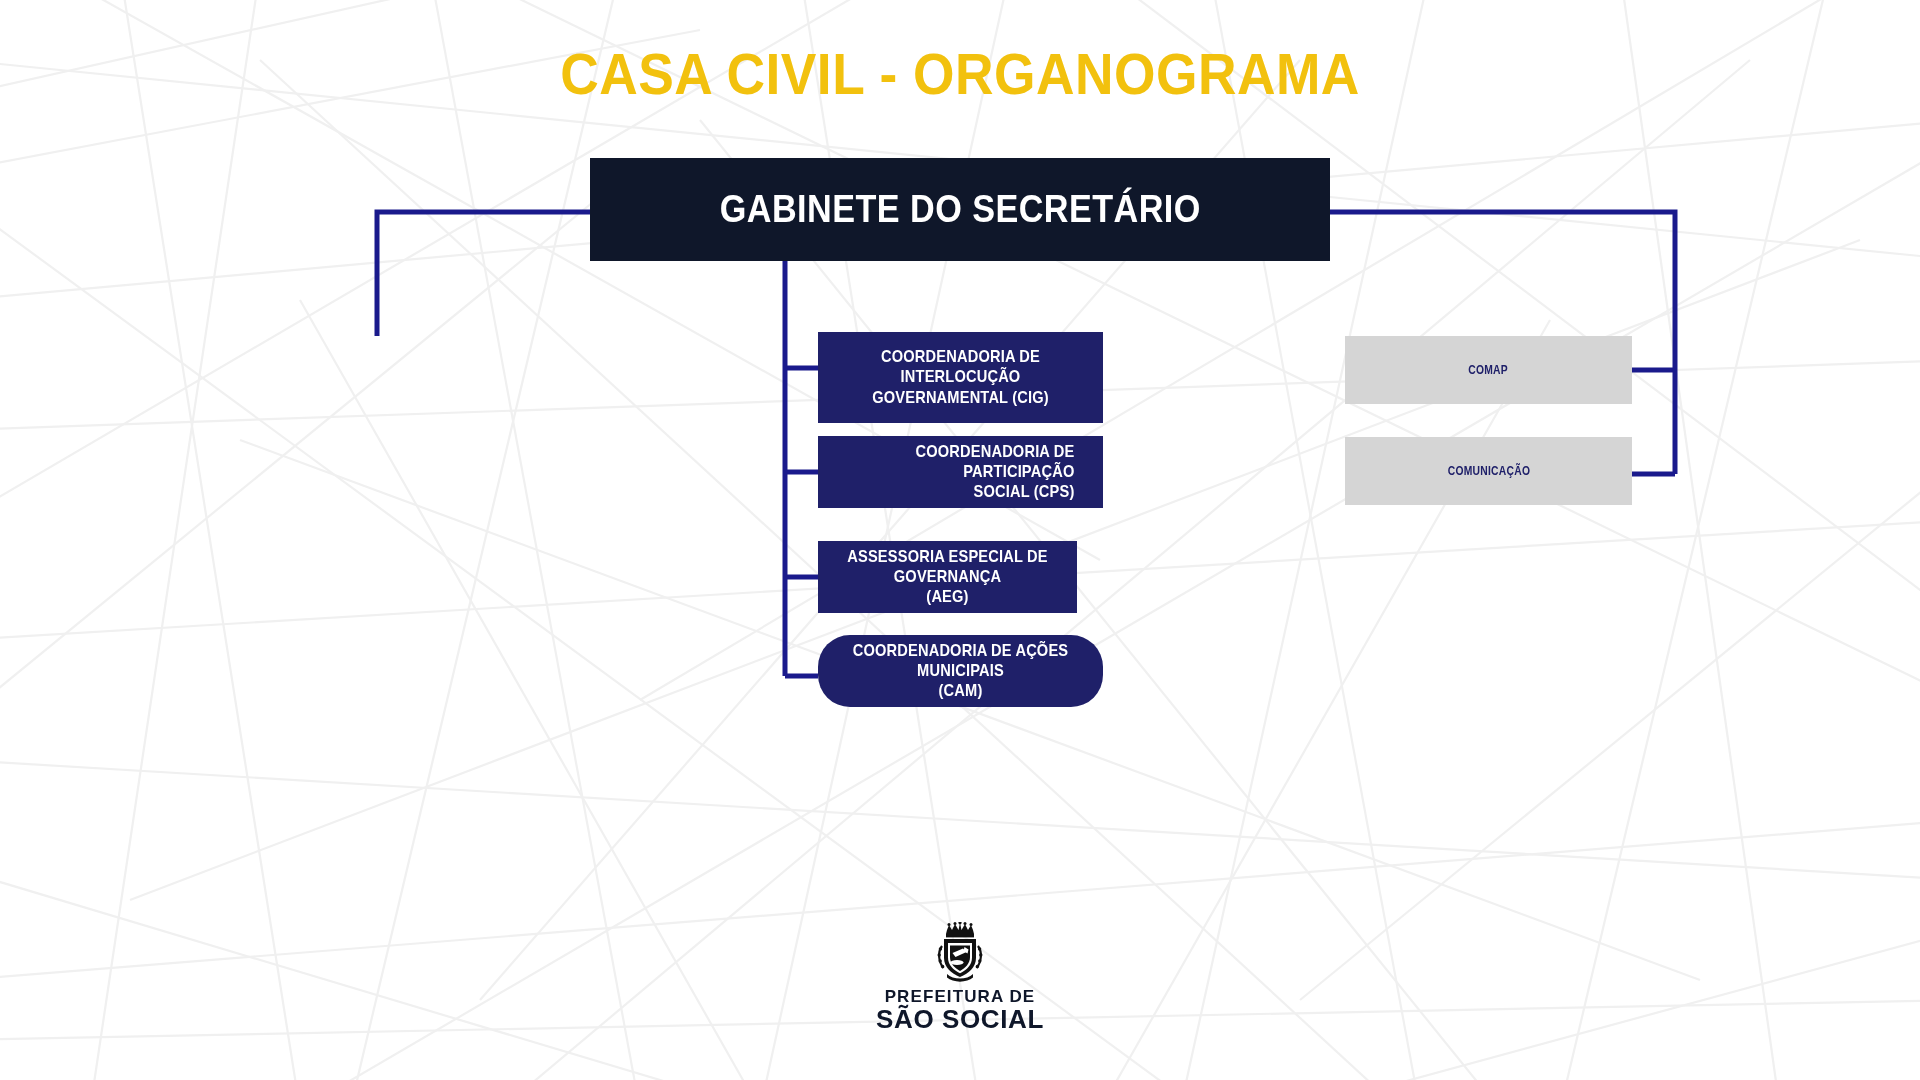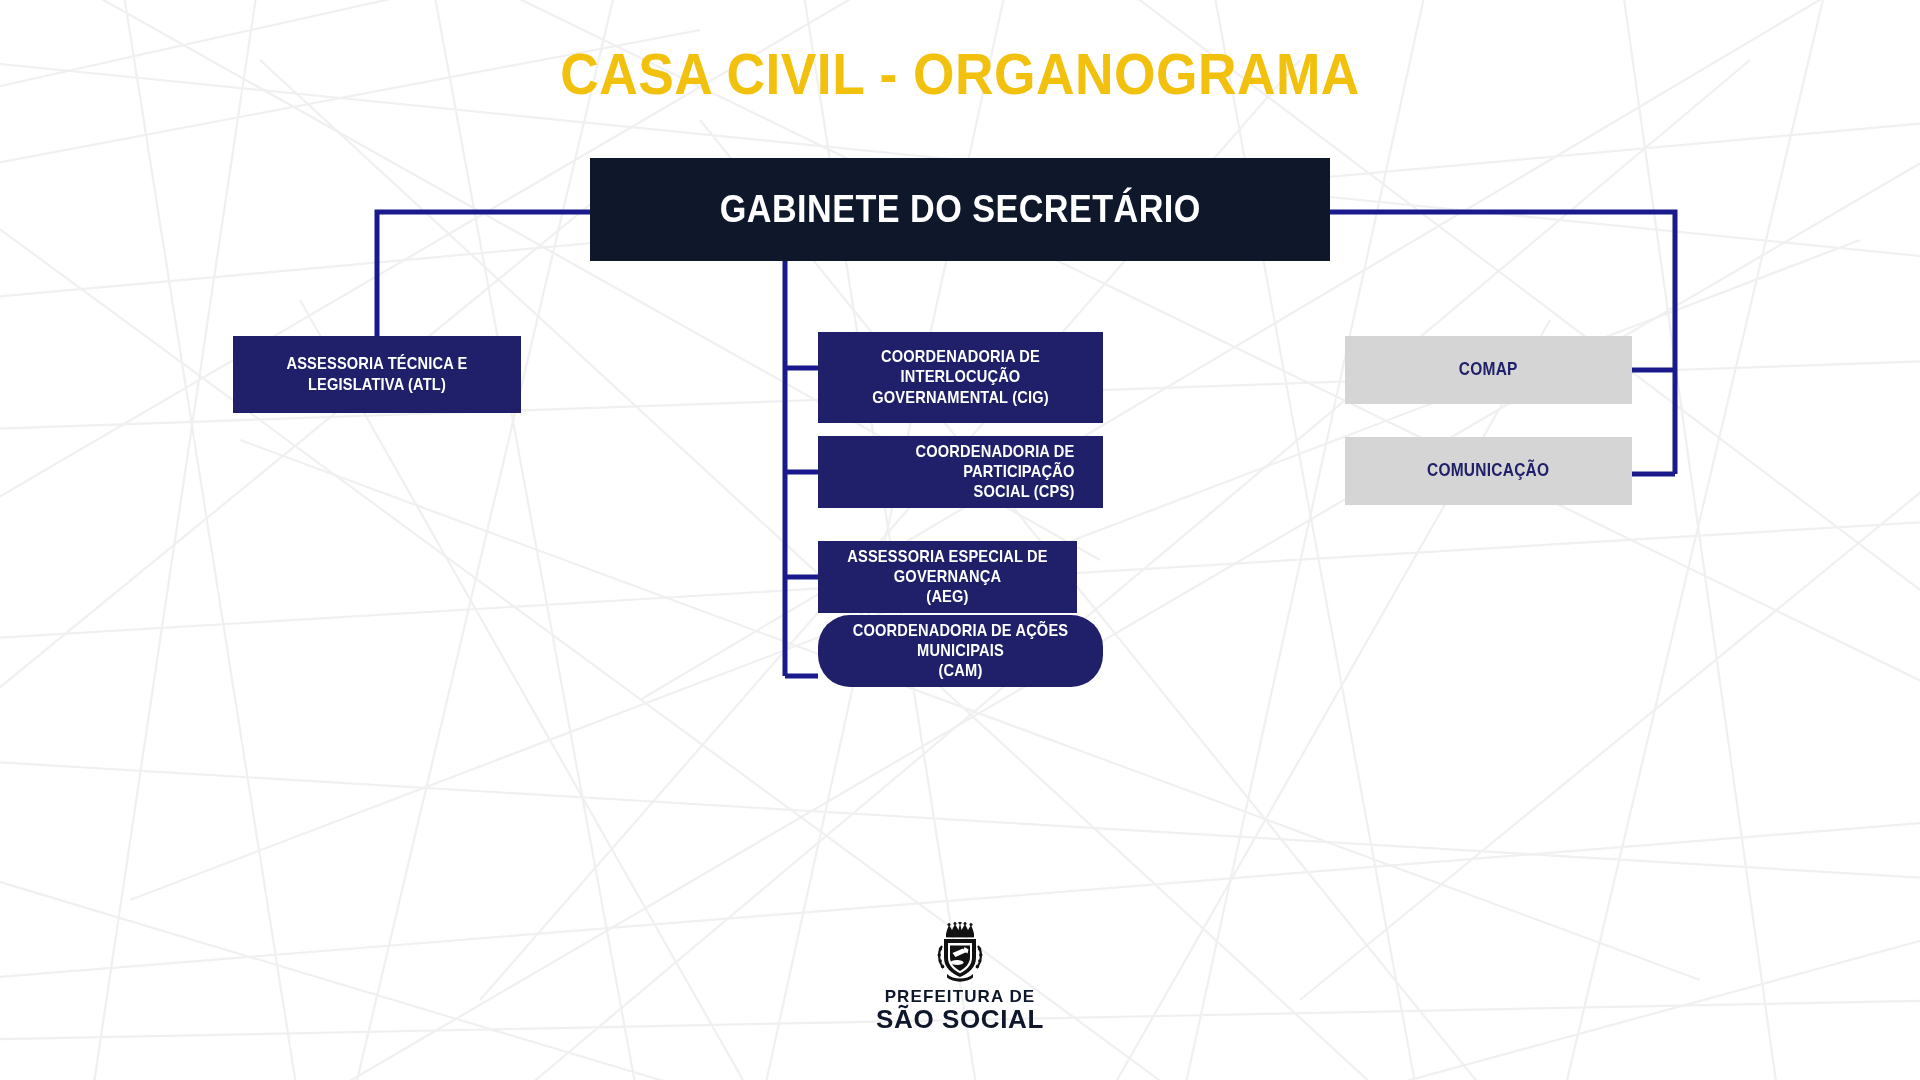--- a/index.html
+++ b/index.html
@@ -86,21 +86,21 @@
     background: #1F2069;
     color: #ffffff;
     font-size: 17px;
     letter-spacing: 0.2px;
     padding: 4px 10px;
   }
 
   .node-gray {
     background: #D5D5D5;
     color: #1F2069;
-    font-size: 18px;
+    font-size: 12px;
     letter-spacing: 0.3px;
     padding: 4px 10px;
   }
 
   
   #footer-logo {
     position: absolute;
     left: 0;
     top: 922px;
     width: 1920px;
@@ -195,40 +195,37 @@
       <path d="M1330 212 L 1675 212 L 1675 474"></path>
       <path d="M1675 370 L 1632 370"></path>
       <path d="M1675 474 L 1632 474"></path>
     </g>
   </svg>
 
   <div class="node node-root" style="left:590px; top:158px; width:740px; height:103px;">
     <span class="node-label">GABINETE DO SECRETÁRIO</span>
   </div>
 
-  <div class="node node-navy" style="left:233px; top:336px; width:288px; height:77px;">
-    <span class="node-label">ASSESSORIA TÉCNICA E LEGISLATIVA (ATL)</span>
-  </div>
 
   <div class="node node-navy" style="left:818px; top:332px; width:285px; height:91px;">
     <span class="node-label">COORDENADORIA DE INTERLOCUÇÃO
 GOVERNAMENTAL (CIG)</span>
   </div>
 
   <div class="node node-navy" style="left:818px; top:436px; width:285px; height:72px;text-align:right;">
     <span class="node-label">COORDENADORIA DE PARTICIPAÇÃO
 SOCIAL (CPS)</span>
   </div>
 
   <div class="node node-navy" style="left:818px; top:541px; width:259px; height:72px;">
     <span class="node-label">ASSESSORIA ESPECIAL DE GOVERNANÇA
 (AEG)</span>
   </div>
 
-  <div class="node node-navy" style="left:818px; top:615px; width:285px; height:72px;border-radius:32px;">
+  <div class="node node-navy" style="left:818px; top:635px; width:285px; height:72px;border-radius:32px;">
     <span class="node-label">COORDENADORIA DE AÇÕES MUNICIPAIS
 (CAM)</span>
   </div>
 
   <div class="node node-gray" style="left:1345px; top:336px; width:287px; height:68px;">
     <span class="node-label">COMAP</span>
   </div>
 
   <div class="node node-gray" style="left:1345px; top:437px; width:287px; height:68px;">
     <span class="node-label">COMUNICAÇÃO</span>

